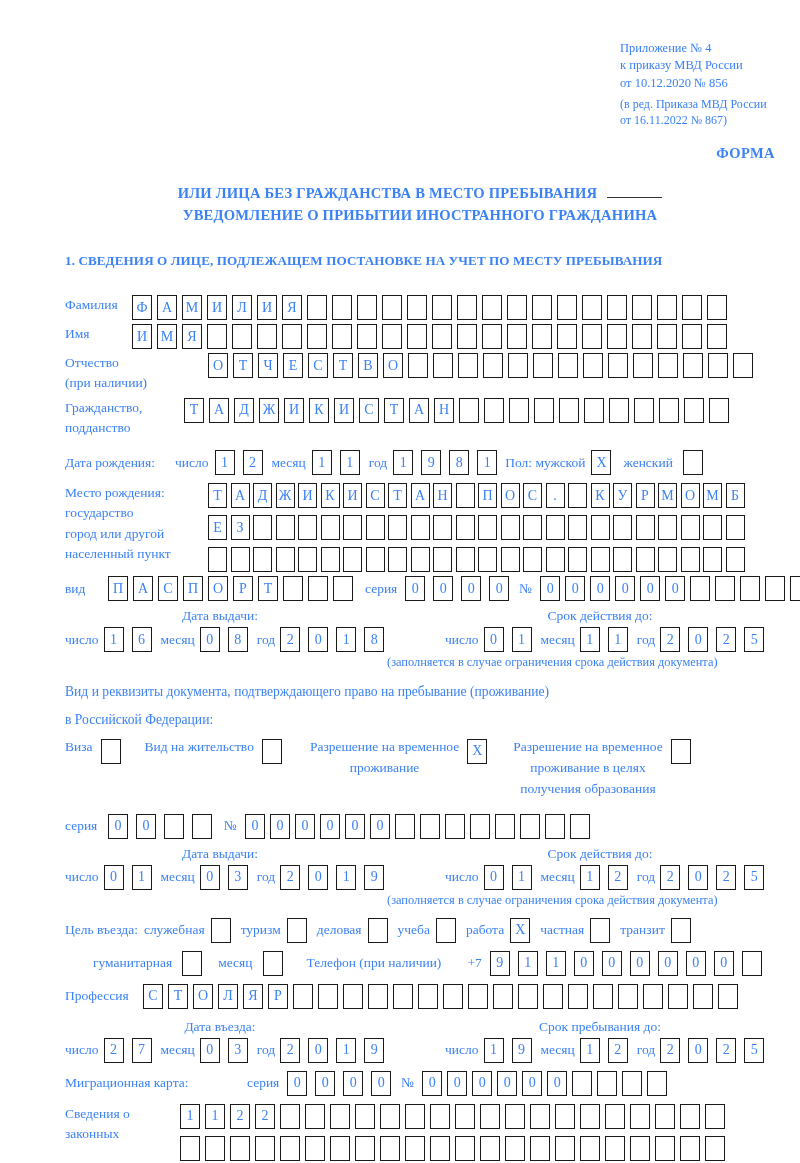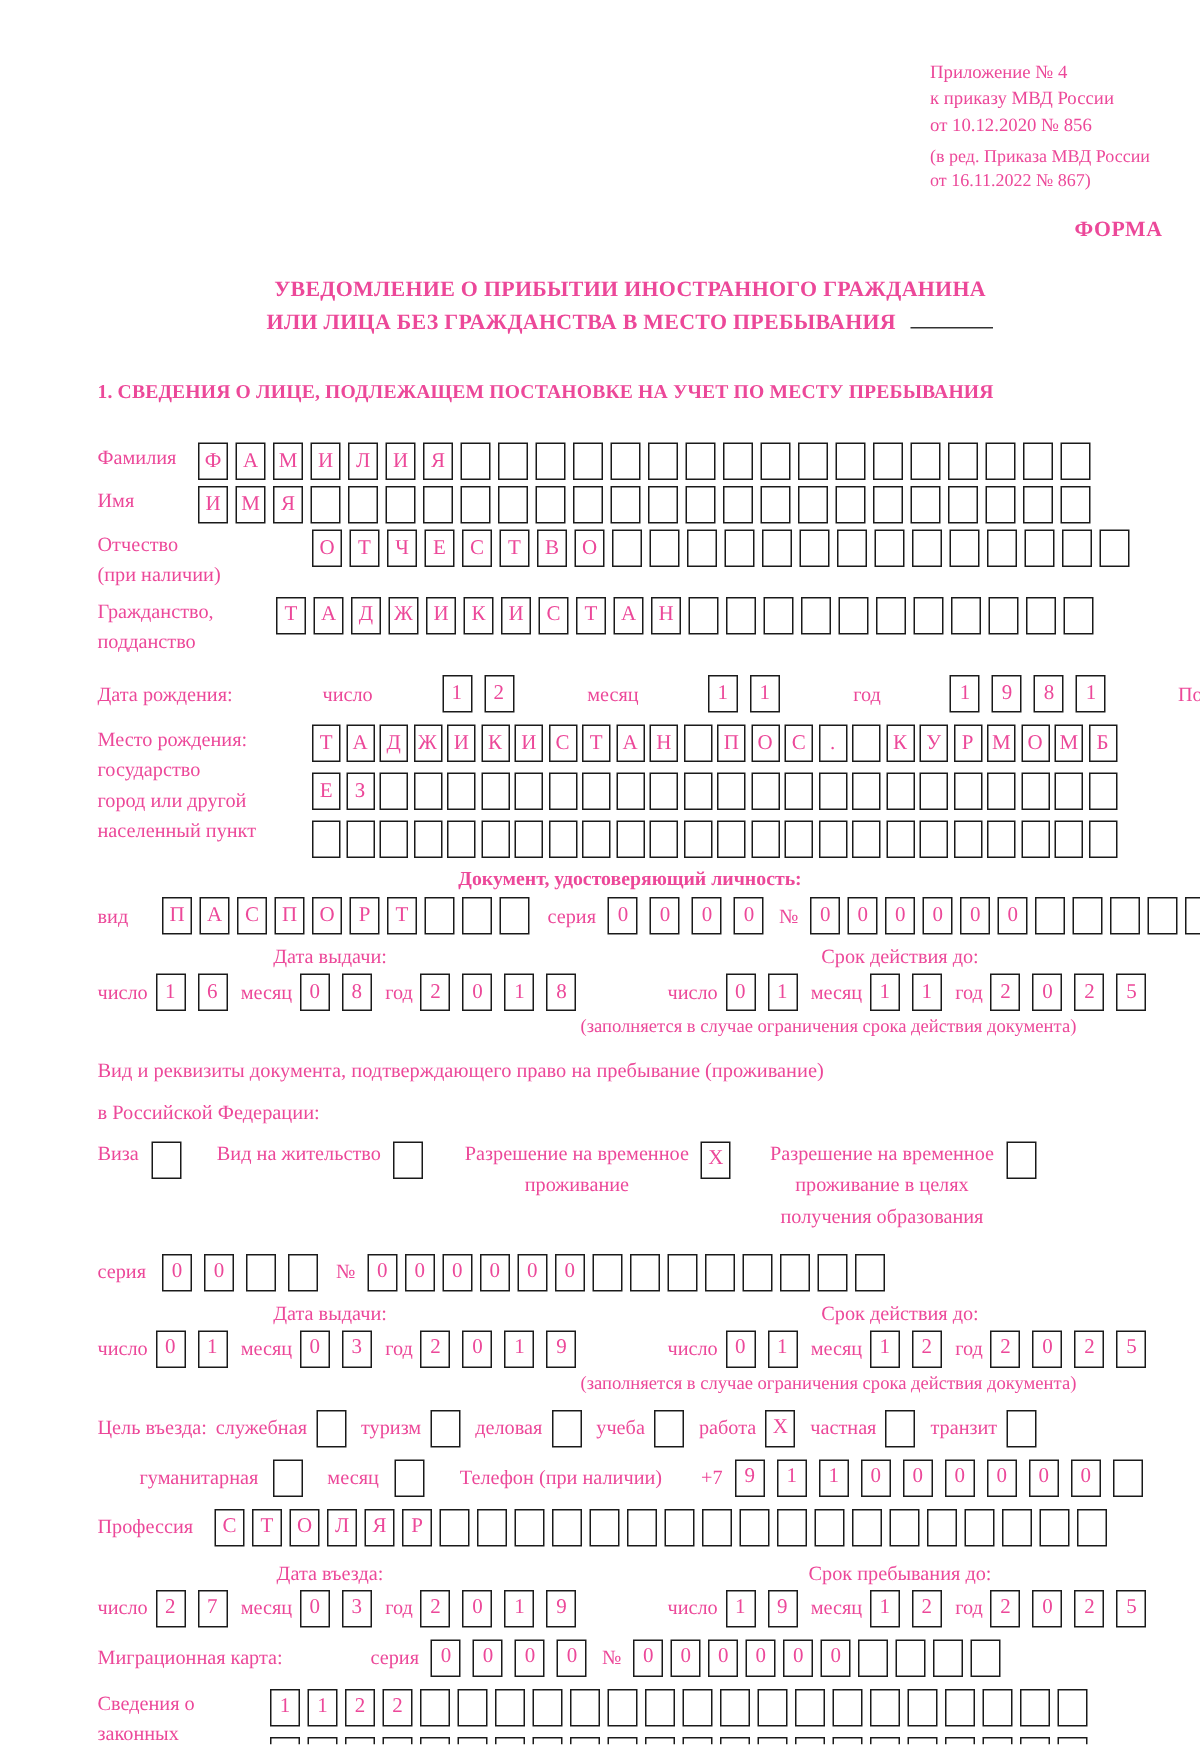--- a/index.html
+++ b/index.html
@@ -1,19 +1,19 @@
 <!DOCTYPE html>
 <html><head>
 <meta charset="utf-8">
 <style>
   html,body{margin:0;padding:0;background:#ffffff;}
   body{width:800px;}
   .page{
     width:800px;height:1163px;box-sizing:border-box;
-    background:#ffffff;color:#ec4899;
+    background:#ffffff;color:#3b82f6;
     font-family:"Liberation Serif","DejaVu Serif",serif;
     padding:40px 25px 0 65px;overflow:hidden;position:relative;
   }
   .annex{margin-left:555px;font-size:12.5px;line-height:1.38;}
   .annex .edition{margin-top:4px;font-size:12px;}
   .forma{margin-top:16px;text-align:right;font-weight:bold;font-size:14.5px;letter-spacing:.4px;}
   .title{margin-top:20px;text-align:center;font-weight:bold;font-size:14.6px;line-height:1.55;letter-spacing:.2px;}
   .blank-line{display:inline-block;width:55px;border-bottom:1.7px solid #333;margin-left:10px;vertical-align:baseline;}
   .sec-heading{margin-top:26px;font-weight:bold;font-size:13.1px;letter-spacing:.1px;white-space:nowrap;}
 
@@ -25,21 +25,21 @@
     width:18px;height:23px;border:1.5px solid #1a1a1a;background:#fff;
     display:flex;align-items:center;justify-content:center;
     font-size:14px;line-height:1;flex-shrink:0;box-sizing:content-box;
   }
   .boxes.tight{gap:3.5px;}
   .boxes.tight .cell{width:17px;}
   .boxes.wide{gap:8px;}
   .col{display:flex;flex-direction:column;gap:7px;}
 
   .w67{width:67px;} .w119{width:119px;} .w143{width:143px;} .w43{width:43px;} .w115{width:115px;}
-  .mt26{margin-top:26px;} .mt12{margin-top:12px;gap:40px;} .mt10{margin-top:10px;} .mt8{margin-top:8px;} .mt14{margin-top:14px;}
+  .mt26{margin-top:26px;} .mt12{margin-top:12px;} .mt10{margin-top:10px;} .mt8{margin-top:8px;} .mt14{margin-top:14px;}
 
   .center-bold{margin-top:6px;text-align:center;font-weight:bold;font-size:13.2px;}
 
   .dates{display:flex;margin-top:7px;}
   .dcol1{width:380px;flex-shrink:0;}
   .dcol2{flex:1;}
   .dhead{font-size:13.5px;text-align:center;width:310px;}
   .dgroup{display:flex;align-items:center;margin-top:3px;}
   .dgroup .lbl-inline{margin-right:5px;}
   .dgroup .boxes{margin-right:9px;}
@@ -65,24 +65,24 @@
     <div>от 10.12.2020 № 856</div>
     <div class="edition">
       <div>(в ред. Приказа МВД России</div>
       <div>от 16.11.2022 № 867)</div>
     </div>
   </div>
 
   <div class="forma">ФОРМА</div>
 
   <div class="title">
-    <div>УВЕДОМЛЕНИЕ О ПРИБЫТИИ ИНОСТРАННОГО ГРАЖДАНИНА</div>
     <div>
       <span>ИЛИ ЛИЦА БЕЗ ГРАЖДАНСТВА В МЕСТО ПРЕБЫВАНИЯ</span><span class="blank-line"></span>
     </div>
+    <div>УВЕДОМЛЕНИЕ О ПРИБЫТИИ ИНОСТРАННОГО ГРАЖДАНИНА</div>
   </div>
 
   <div class="sec-heading">1. СВЕДЕНИЯ О ЛИЦЕ, ПОДЛЕЖАЩЕМ ПОСТАНОВКЕ НА УЧЕТ ПО МЕСТУ ПРЕБЫВАНИЯ</div>
 
   <div class="row mt26">
     <div class="lbl w67">Фамилия</div>
     <div class="boxes">
         <span class="cell">Ф</span>
         <span class="cell">А</span>
         <span class="cell">М</span>
@@ -309,21 +309,20 @@
           <span class="cell"></span>
           <span class="cell"></span>
           <span class="cell"></span>
           <span class="cell"></span>
           <span class="cell"></span>
           <span class="cell"></span>
         </div>
     </div>
   </div>
 
-  <div class="center-bold">Документ, удостоверяющий личность:</div>
 
   <div class="row" style="align-items:flex-start;">
     <span class="lbl-inline w43">вид</span>
     <span class="boxes">
         <span class="cell">П</span>
         <span class="cell">А</span>
         <span class="cell">С</span>
         <span class="cell">П</span>
         <span class="cell">О</span>
         <span class="cell">Р</span>

